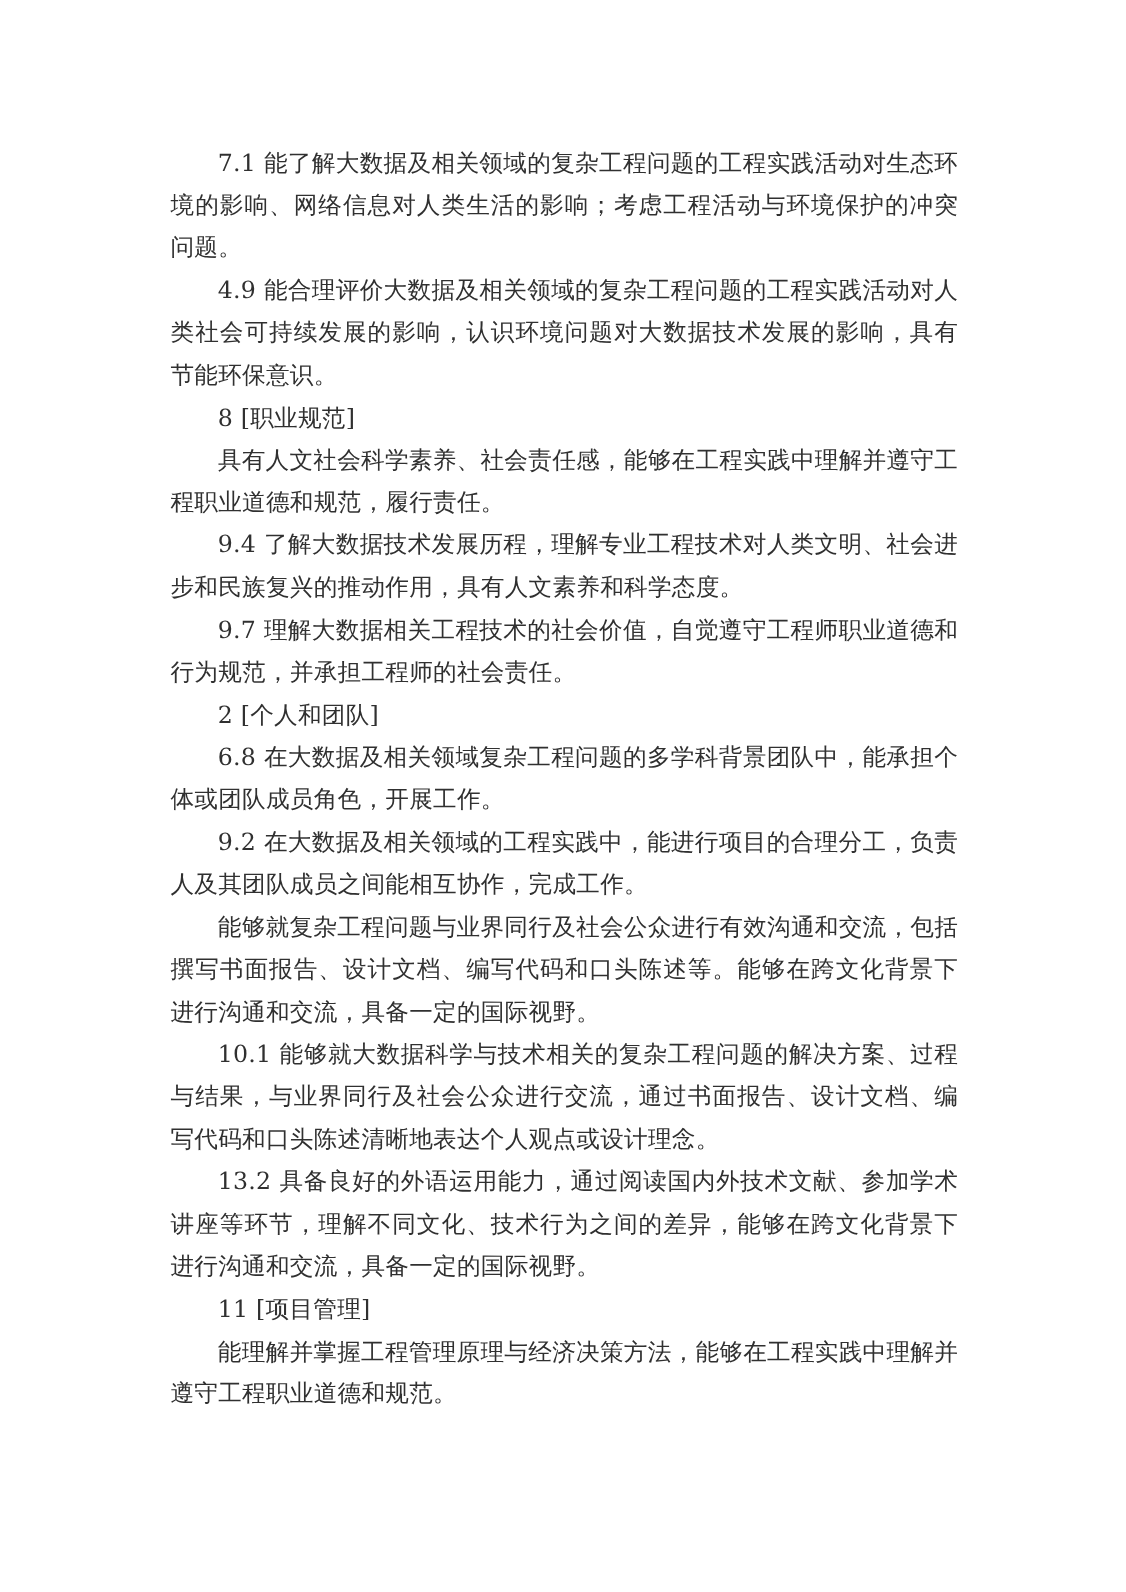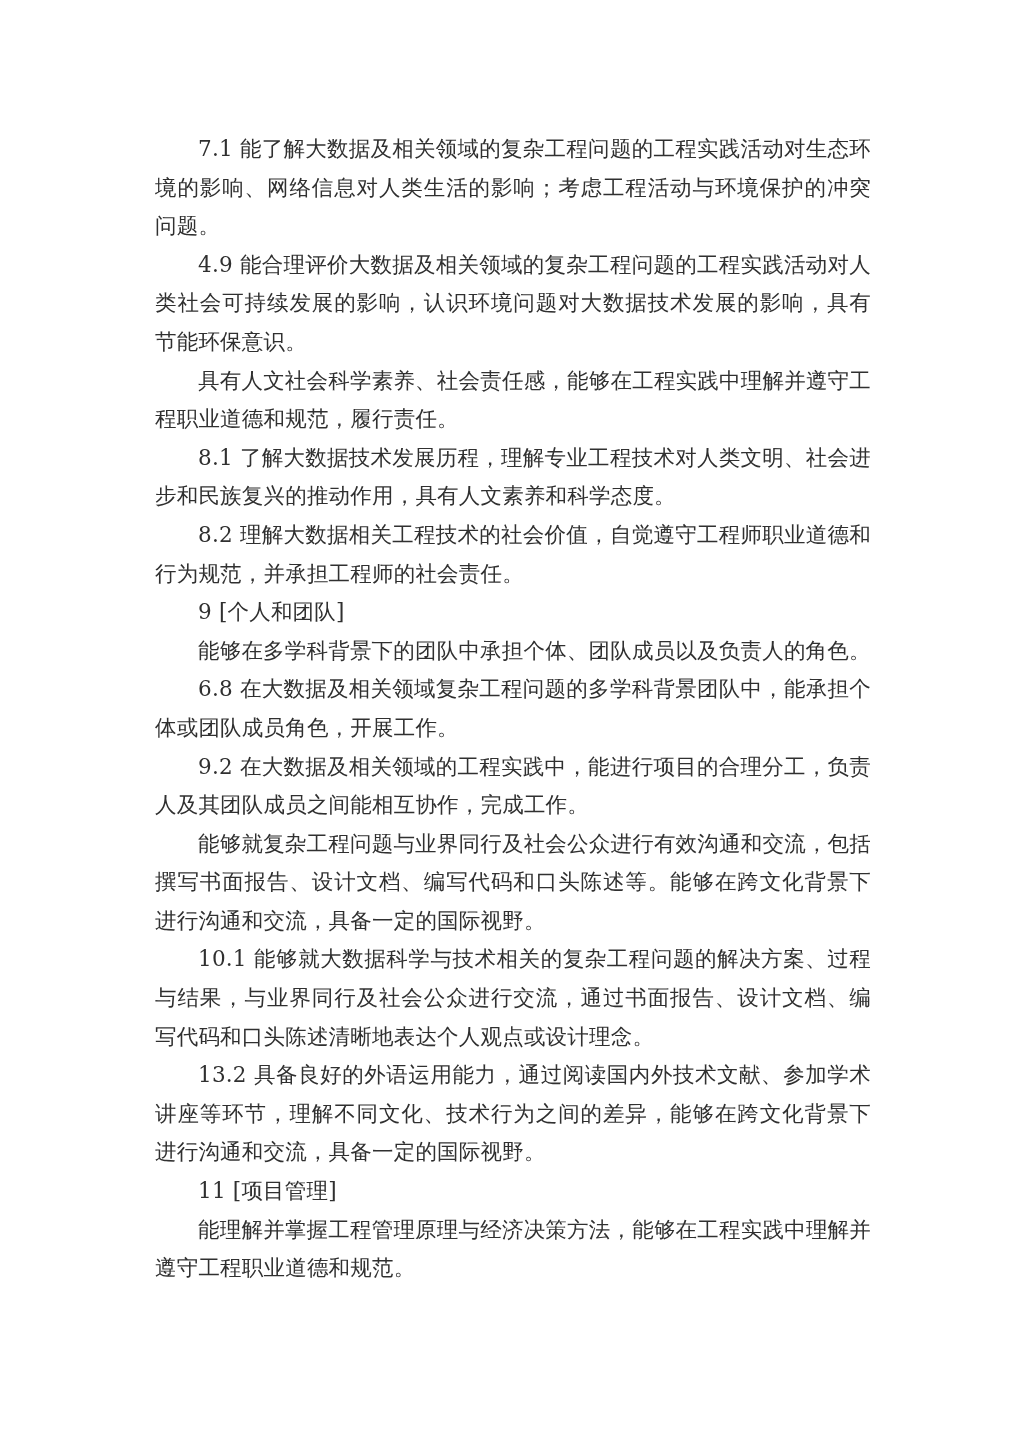--- a/index.html
+++ b/index.html
@@ -32,25 +32,25 @@
     letter-spacing: 0.2px;
   }
 </style>
 </head>
 <body>
 
 <div class="page">
   <div class="textblock" id="paragraphs" style="color: rgb(48, 48, 48);">
       <p class="para">7.1 能了解大数据及相关领域的复杂工程问题的工程实践活动对生态环境的影响、网络信息对人类生活的影响；考虑工程活动与环境保护的冲突问题。</p>
       <p class="para">4.9 能合理评价大数据及相关领域的复杂工程问题的工程实践活动对人类社会可持续发展的影响，认识环境问题对大数据技术发展的影响，具有节能环保意识。</p>
+      <p class="para">8 [职业规范]</p>
       <p class="para">具有人文社会科学素养、社会责任感，能够在工程实践中理解并遵守工程职业道德和规范，履行责任。</p>
-      <p class="para">8.1 了解大数据技术发展历程，理解专业工程技术对人类文明、社会进步和民族复兴的推动作用，具有人文素养和科学态度。</p>
-      <p class="para">8.2 理解大数据相关工程技术的社会价值，自觉遵守工程师职业道德和行为规范，并承担工程师的社会责任。</p>
-      <p class="para">9 [个人和团队]</p>
-      <p class="para">能够在多学科背景下的团队中承担个体、团队成员以及负责人的角色。</p>
+      <p class="para">9.4 了解大数据技术发展历程，理解专业工程技术对人类文明、社会进步和民族复兴的推动作用，具有人文素养和科学态度。</p>
+      <p class="para">9.7 理解大数据相关工程技术的社会价值，自觉遵守工程师职业道德和行为规范，并承担工程师的社会责任。</p>
+      <p class="para">2 [个人和团队]</p>
       <p class="para">6.8 在大数据及相关领域复杂工程问题的多学科背景团队中，能承担个体或团队成员角色，开展工作。</p>
       <p class="para">9.2 在大数据及相关领域的工程实践中，能进行项目的合理分工，负责人及其团队成员之间能相互协作，完成工作。</p>
       <p class="para">能够就复杂工程问题与业界同行及社会公众进行有效沟通和交流，包括撰写书面报告、设计文档、编写代码和口头陈述等。能够在跨文化背景下进行沟通和交流，具备一定的国际视野。</p>
       <p class="para">10.1 能够就大数据科学与技术相关的复杂工程问题的解决方案、过程与结果，与业界同行及社会公众进行交流，通过书面报告、设计文档、编写代码和口头陈述清晰地表达个人观点或设计理念。</p>
       <p class="para">13.2 具备良好的外语运用能力，通过阅读国内外技术文献、参加学术讲座等环节，理解不同文化、技术行为之间的差异，能够在跨文化背景下进行沟通和交流，具备一定的国际视野。</p>
       <p class="para">11 [项目管理]</p>
       <p class="para">能理解并掌握工程管理原理与经济决策方法，能够在工程实践中理解并遵守工程职业道德和规范。</p>
     </div>
 </div>
 

